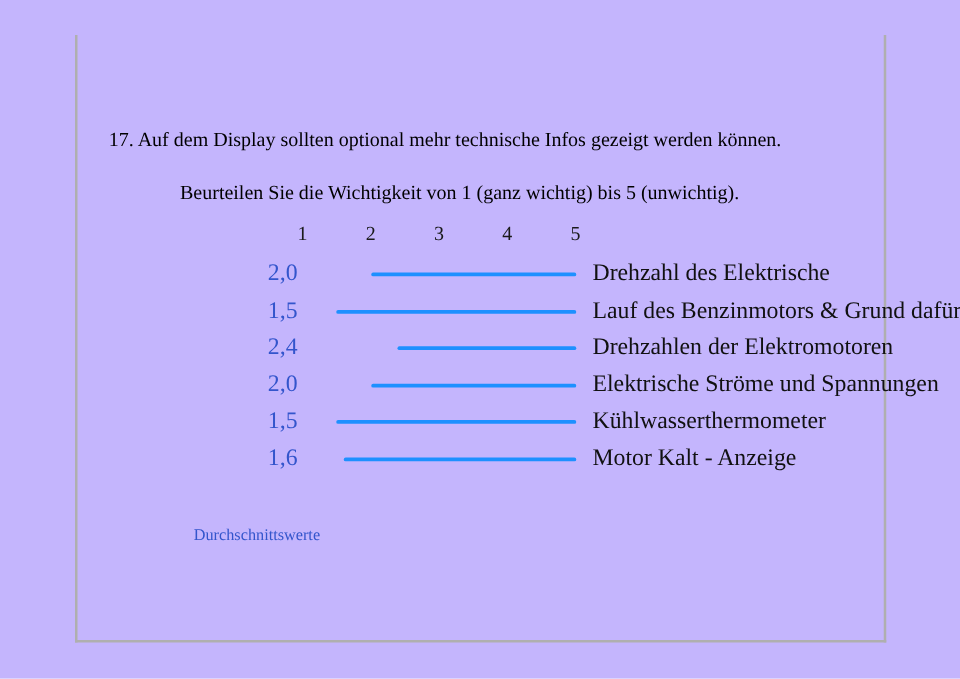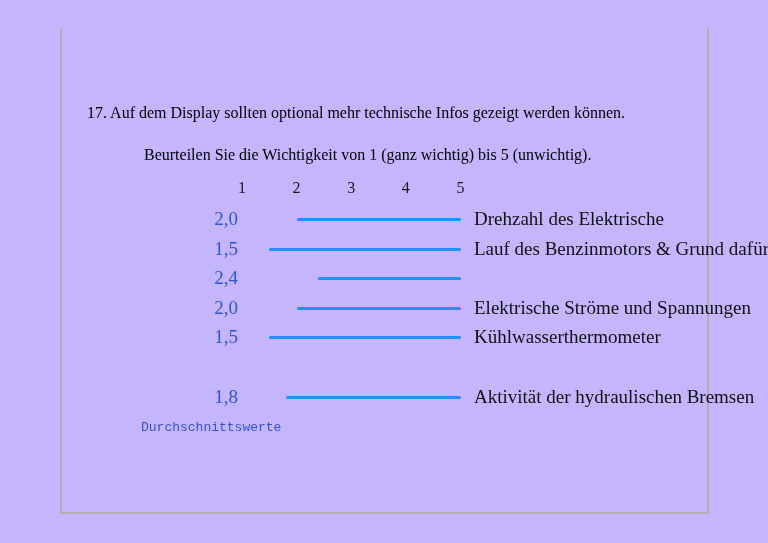--- a/index.html
+++ b/index.html
@@ -60,25 +60,24 @@
     border-radius:1.5px;
   }
   .lbl{
     position:absolute;
     left:474px;
     white-space:nowrap;
     color:#111111;
   }
   .footer-caption{
     position:absolute;
-    left:141px;top:420px;
+    left:155px;top:420px;
     font-size:13px;line-height:16px;
     color:var(--value-color);
     white-space:nowrap;
-    font-family:Liberation Mono, monospace;
   }
 </style>
 </head>
 <body>
 
 <div class="canvas">
 
   <div class="page-frame"></div>
 
   <div class="title-line line1">17. Auf dem Display sollten optional mehr technische Infos gezeigt werden können.</div>
@@ -100,36 +99,37 @@
 
   <div class="row" style="top: 238.6px;">
     <span class="val">1,5</span>
     <div class="bar" style="left: 269.3px; width: 191.7px;"></div>
     <span class="lbl">Lauf des Benzinmotors &amp; Grund dafür</span>
   </div>
 
   <div class="row" style="top: 268.2px;">
     <span class="val">2,4</span>
     <div class="bar" style="left: 318.44px; width: 142.56px;"></div>
+    <span class="lbl">Drehzahlen der Elektromotoren</span>
   </div>
 
   <div class="row" style="top: 297.8px;">
     <span class="val">2,0</span>
     <div class="bar" style="left: 296.6px; width: 164.4px;"></div>
     <span class="lbl">Elektrische Ströme und Spannungen</span>
   </div>
 
   <div class="row" style="top: 327.4px;">
     <span class="val">1,5</span>
     <div class="bar" style="left: 269.3px; width: 191.7px;"></div>
     <span class="lbl">Kühlwasserthermometer</span>
   </div>
 
+  <div class="row" style="top: 357px;">
+    <span class="val">1,6</span>
+    <div class="bar" style="left: 274.76px; width: 186.24px;"></div>
+    <span class="lbl">Motor Kalt - Anzeige</span>
+  </div>
 
-  <div class="row" style="top: 386.6px;">
-    <span class="val">1,8</span>
-    <div class="bar" style="left: 285.68px; width: 175.32px;"></div>
-    <span class="lbl">Aktivität der hydraulischen Bremsen</span>
-  </div>
 
   <div class="footer-caption">Durchschnittswerte</div>
 
 </div>
 
 </body></html>

